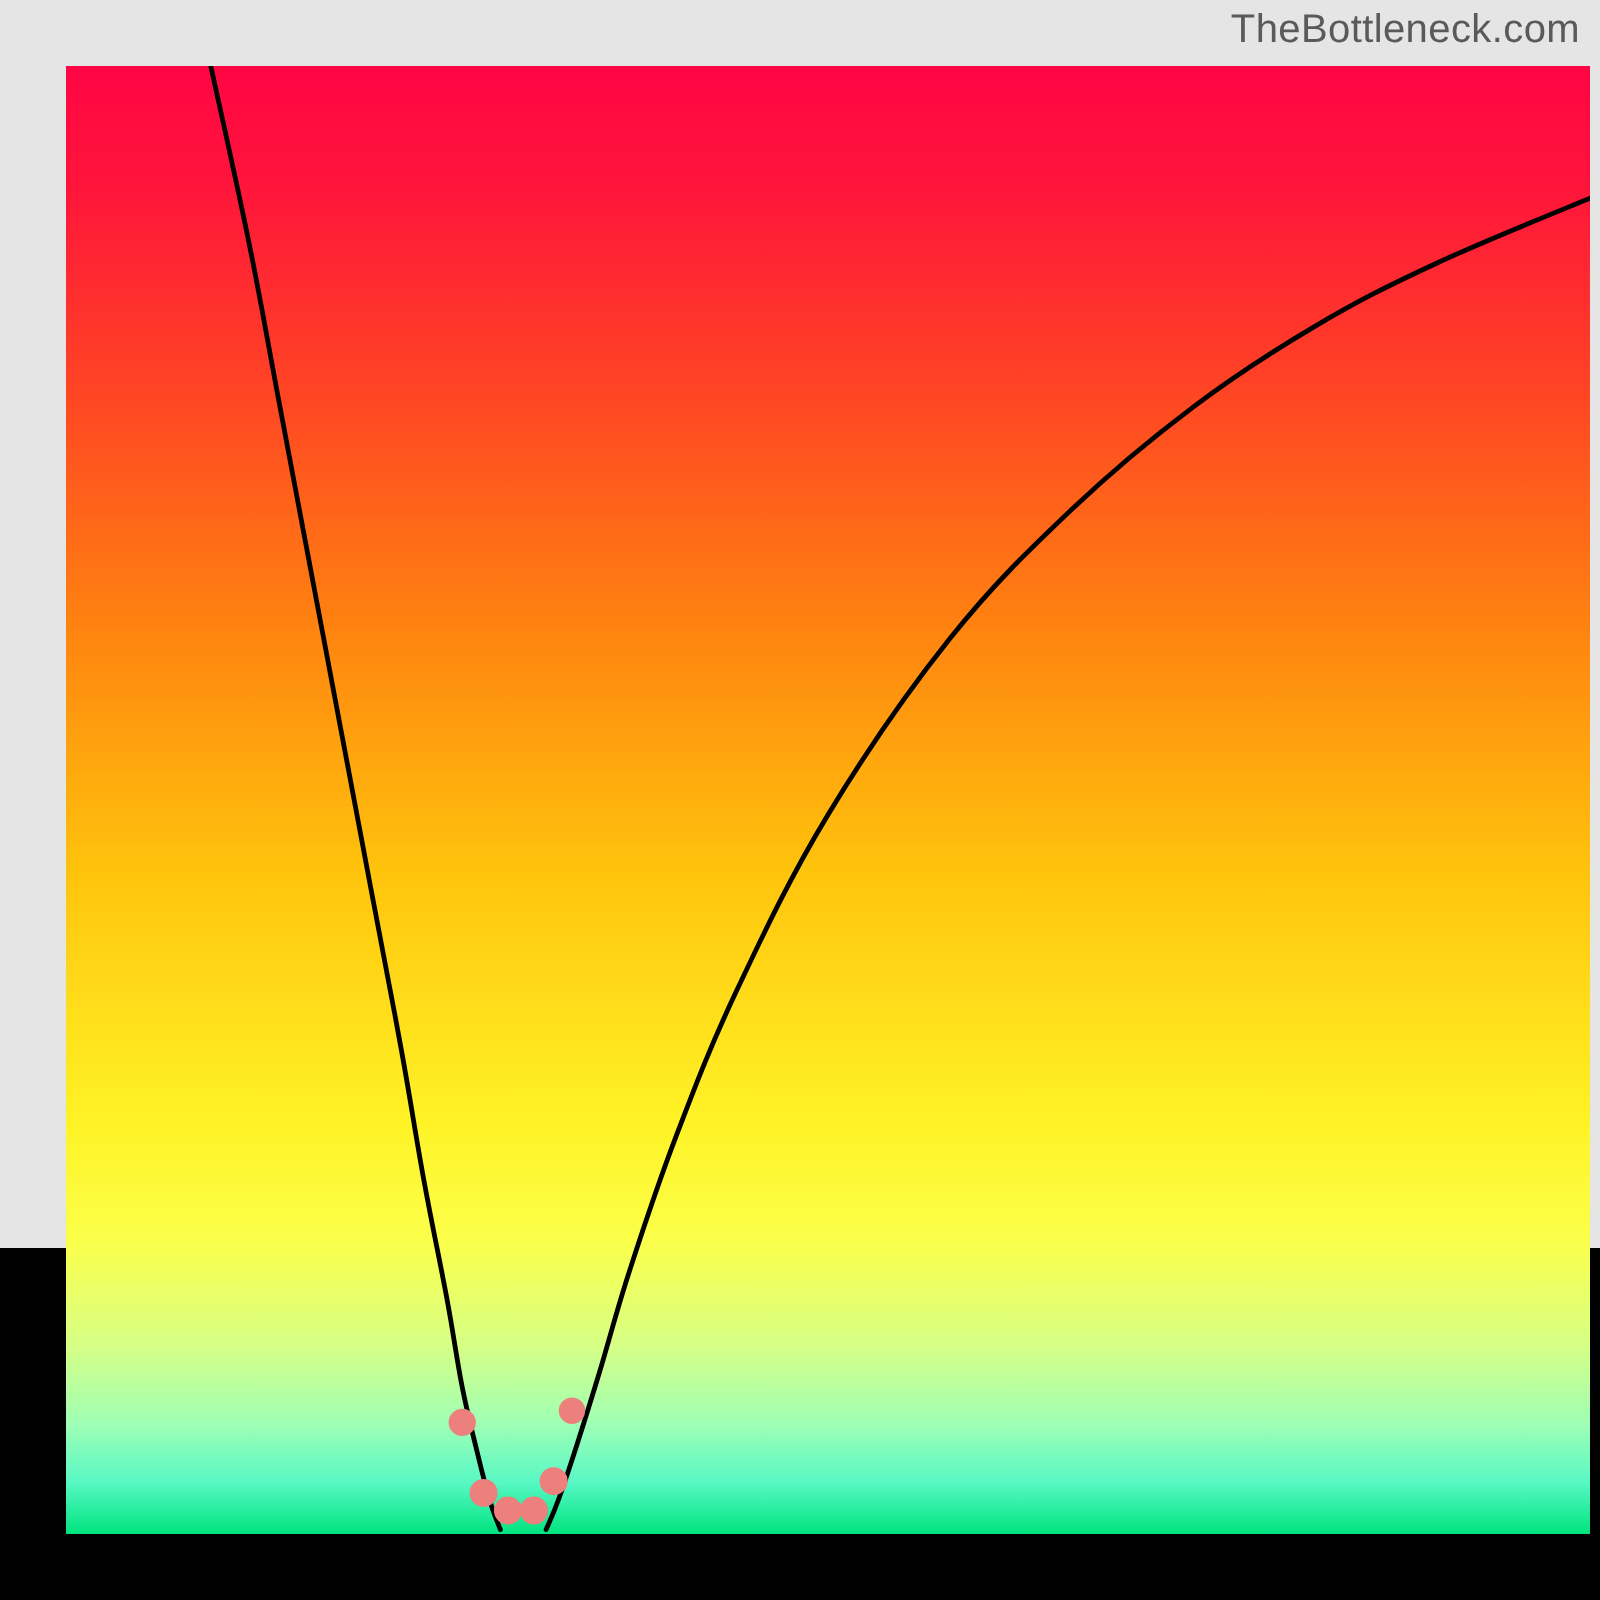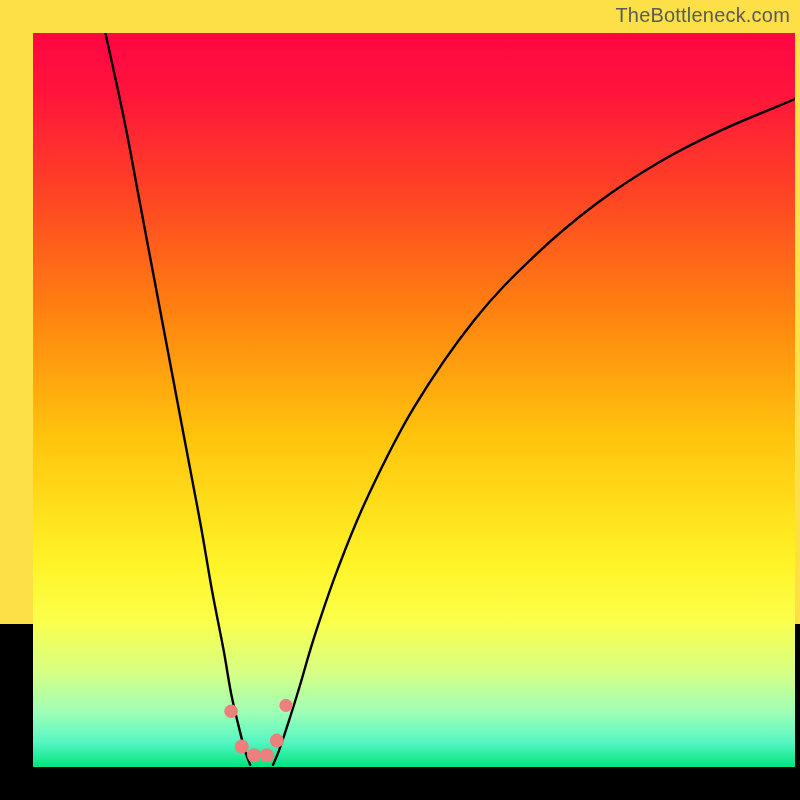--- a/index.html
+++ b/index.html
@@ -9,21 +9,21 @@
     height: 800px;
     overflow: hidden;
     background: #000;
     font-family: Arial, Helvetica, sans-serif;
   }
   .frame {
     position: absolute;
     left: 0; top: 0;
     width: 800px;
     height: 624px;
-    background: #fde047;
+    background: #e5e5e5;
   }
   .plot {
     position: absolute;
     box-sizing: border-box;
   }
   .watermark {
     position: absolute;
     top: 4px;
     right: 10px;
     color: #5a5a5a;

